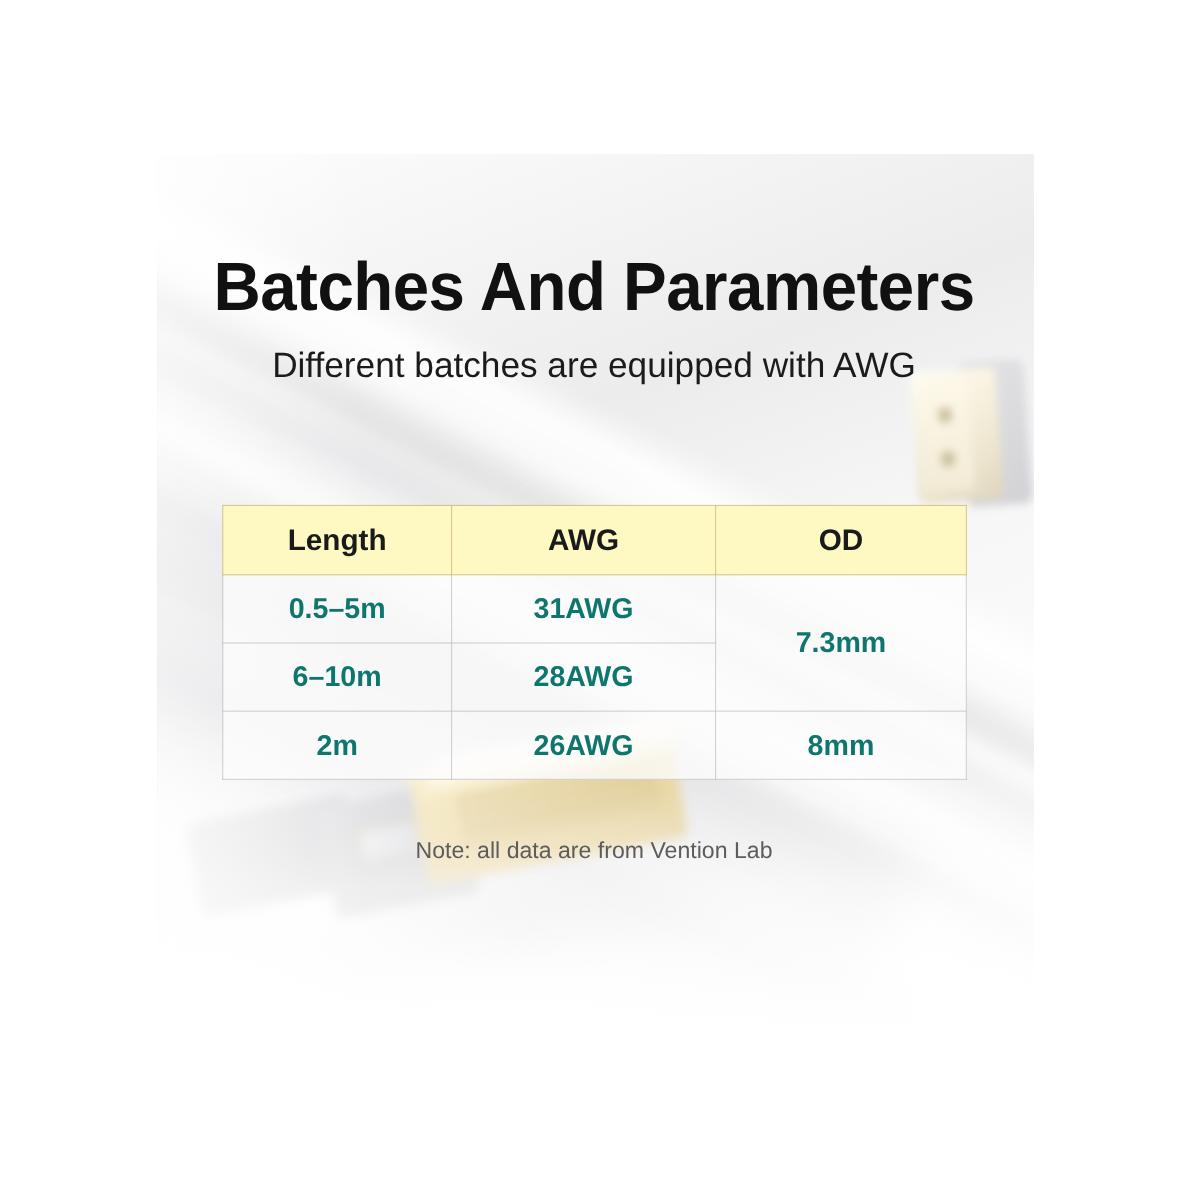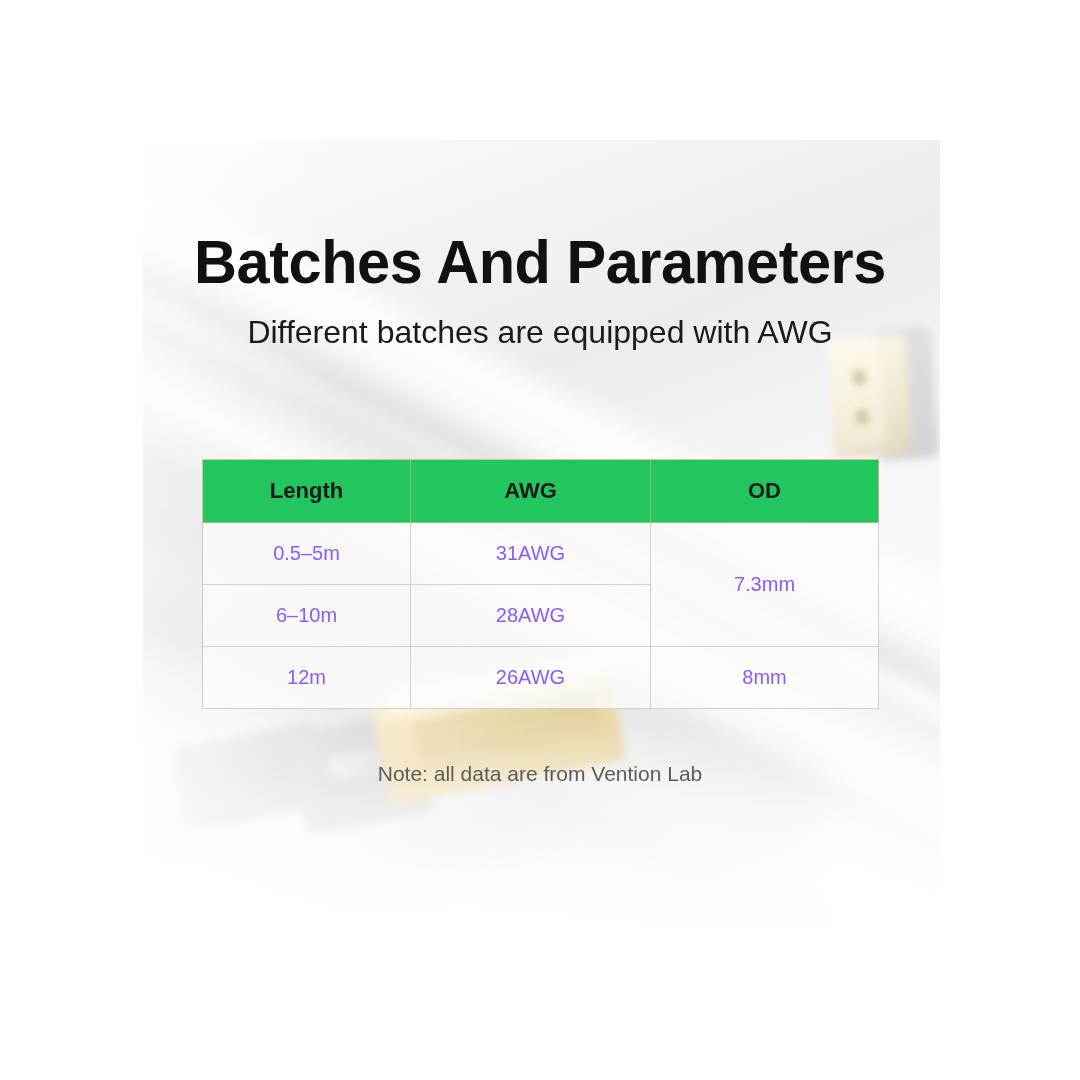--- a/index.html
+++ b/index.html
@@ -224,31 +224,32 @@
   }
   .spec-table th,
   .spec-table td {
     border: 1px solid rgba(176,176,180,.55);
     text-align: center;
     vertical-align: middle;
     font-weight: 400;
   }
   .spec-table thead th {
     height: 60px;
-    background: #22c55e;
+    background: #fef9c3;
     border-color: rgba(205,184,118,.75);
-    font-size: 22px;
+    font-size: 27px;
     font-weight: 600;
     color: #1a1a1a;
   }
   .spec-table tbody td {
     height: 59px;
     background: rgba(252,252,253,.80);
-    font-size: 20px;
-    color: #8b5cf6;
+    font-size: 26px;
+    color: #0f766e;
+    font-weight: bold;
   }
   .col-length { width: 208px; }
   .col-awg    { width: 240px; }
   .col-od     { width: 228px; }
 
   
   .note {
     position: absolute;
     left: 0; top: 762px;
     width: 1080px;
@@ -314,21 +315,21 @@
       <tr>
         <td>0.5–5m</td>
         <td>31AWG</td>
         <td rowspan="2">7.3mm</td>
       </tr>
       <tr>
         <td>6–10m</td>
         <td>28AWG</td>
       </tr>
       <tr>
-        <td>12m</td>
+        <td>2m</td>
         <td>26AWG</td>
         <td>8mm</td>
       </tr>
     </tbody>
   </table>
 
   <div class="note">Note: all data are from Vention Lab</div>
 
 </div>
 

